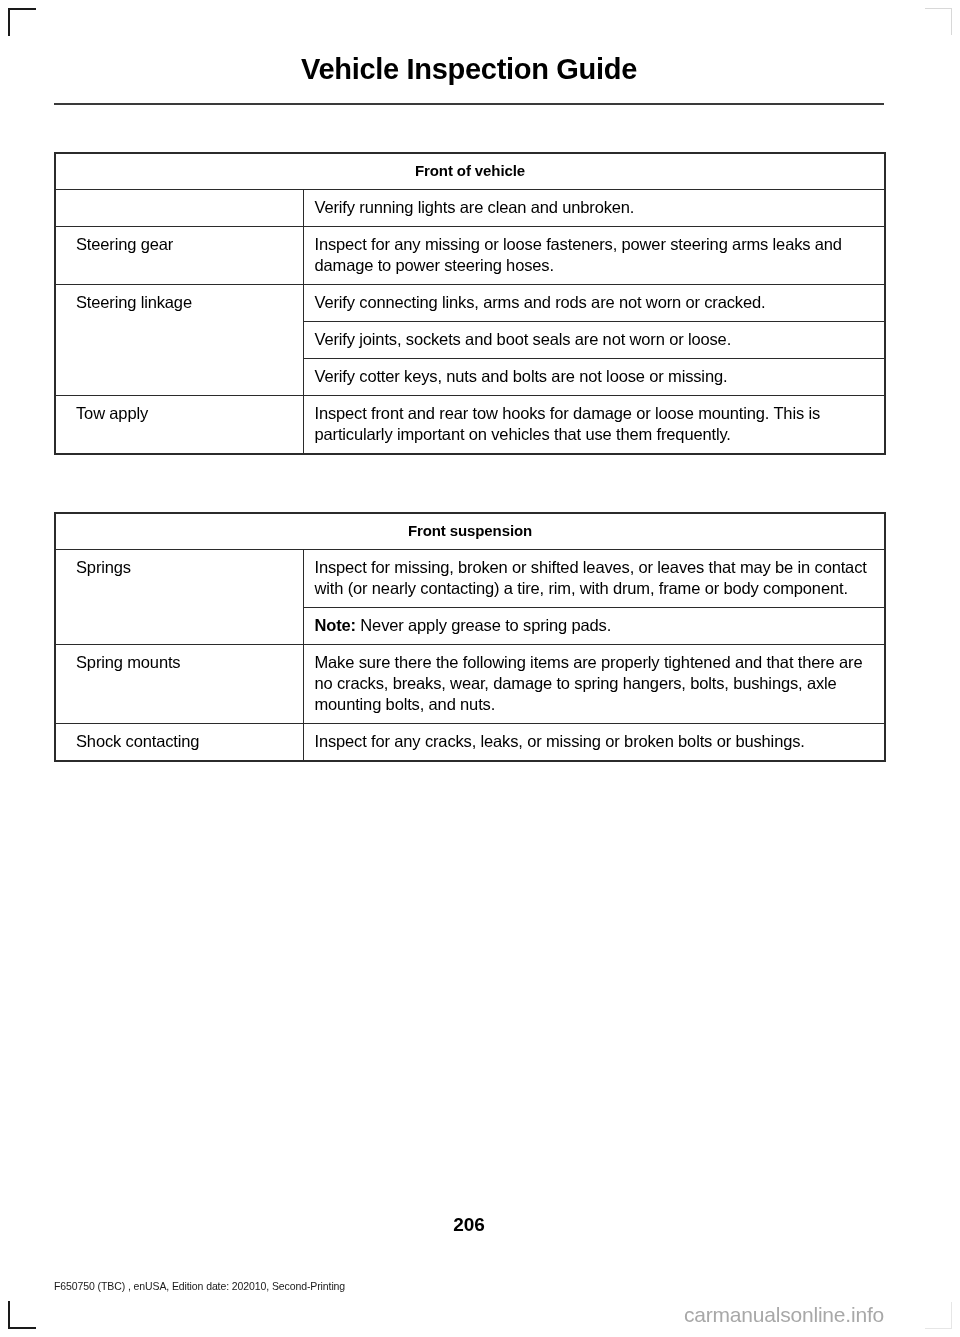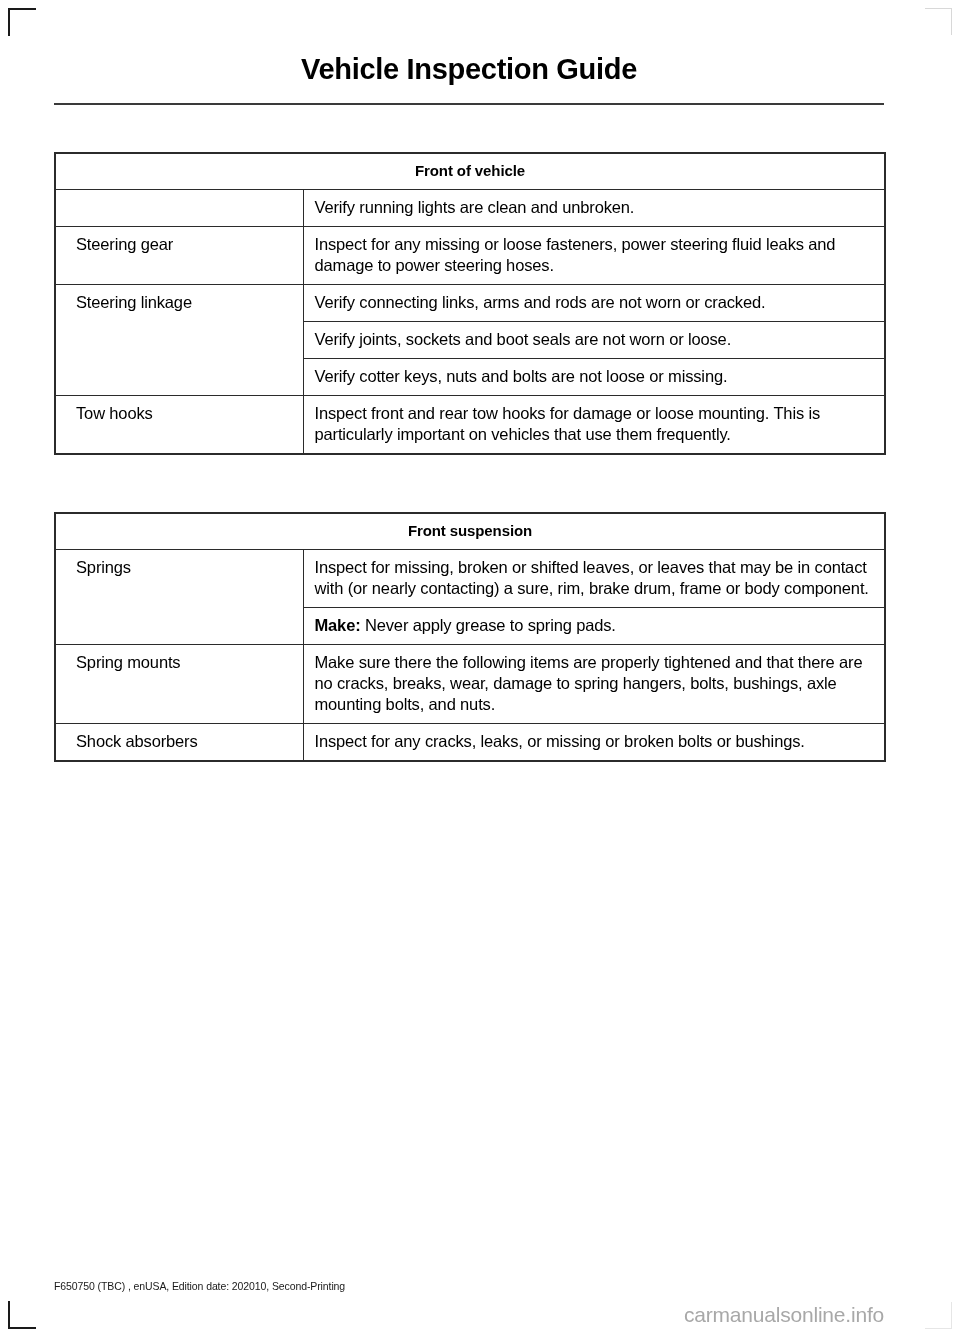--- a/index.html
+++ b/index.html
@@ -163,65 +163,66 @@
         <th class="section-head" colspan="2">Front of vehicle</th>
       </tr>
     </thead>
     <tbody>
       <tr>
         <td class="item-cell empty-cell"></td>
         <td class="desc-cell">Verify running lights are clean and unbroken.</td>
       </tr>
       <tr>
         <td class="item-cell">Steering gear</td>
-        <td class="desc-cell">Inspect for any missing or loose fasteners, power steering fluid leaks and damage to power steering hoses.</td>
+        <td class="desc-cell">Inspect for any missing or loose fasteners, power steering arms leaks and damage to power steering hoses.</td>
       </tr>
       <tr>
         <td class="item-cell" rowspan="3">Steering linkage</td>
         <td class="desc-cell">Verify connecting links, arms and rods are not worn or cracked.</td>
       </tr>
       <tr>
         <td class="desc-cell">Verify joints, sockets and boot seals are not worn or loose.</td>
       </tr>
       <tr>
         <td class="desc-cell">Verify cotter keys, nuts and bolts are not loose or missing.</td>
       </tr>
       <tr>
-        <td class="item-cell">Tow hooks</td>
+        <td class="item-cell">Tow apply</td>
         <td class="desc-cell">Inspect front and rear tow hooks for damage or loose mounting. This is particularly important on vehicles that use them frequently.</td>
       </tr>
     </tbody>
   </table>
 
   <table class="doc-table table-front-suspension">
     <colgroup>
         <col class="c-item">
         <col class="c-desc">
       </colgroup>
     <thead>
       <tr>
         <th class="section-head" colspan="2">Front suspension</th>
       </tr>
     </thead>
     <tbody>
       <tr>
         <td class="item-cell" rowspan="2">Springs</td>
-        <td class="desc-cell">Inspect for missing, broken or shifted leaves, or leaves that may be in contact with (or nearly contacting) a sure, rim, brake drum, frame or body component.</td>
-      </tr>
-      <tr>
-        <td class="desc-cell"><span class="note-label">Make:</span><span> Never apply grease to spring pads.</span></td>
+        <td class="desc-cell">Inspect for missing, broken or shifted leaves, or leaves that may be in contact with (or nearly contacting) a tire, rim, with drum, frame or body component.</td>
+      </tr>
+      <tr>
+        <td class="desc-cell"><span class="note-label">Note:</span><span> Never apply grease to spring pads.</span></td>
       </tr>
       <tr>
         <td class="item-cell">Spring mounts</td>
         <td class="desc-cell">Make sure there the following items are properly tightened and that there are no cracks, breaks, wear, damage to spring hangers, bolts, bushings, axle mounting bolts, and nuts.</td>
       </tr>
       <tr>
-        <td class="item-cell">Shock absorbers</td>
+        <td class="item-cell">Shock contacting</td>
         <td class="desc-cell">Inspect for any cracks, leaks, or missing or broken bolts or bushings.</td>
       </tr>
     </tbody>
   </table>
 
+  <div class="page-number">206</div>
 
   <div class="footer-meta">F650750 (TBC) , enUSA, Edition date: 202010, Second-Printing</div>
   <div class="watermark">carmanualsonline.info</div>
 
 </div>
 
 </body></html>

